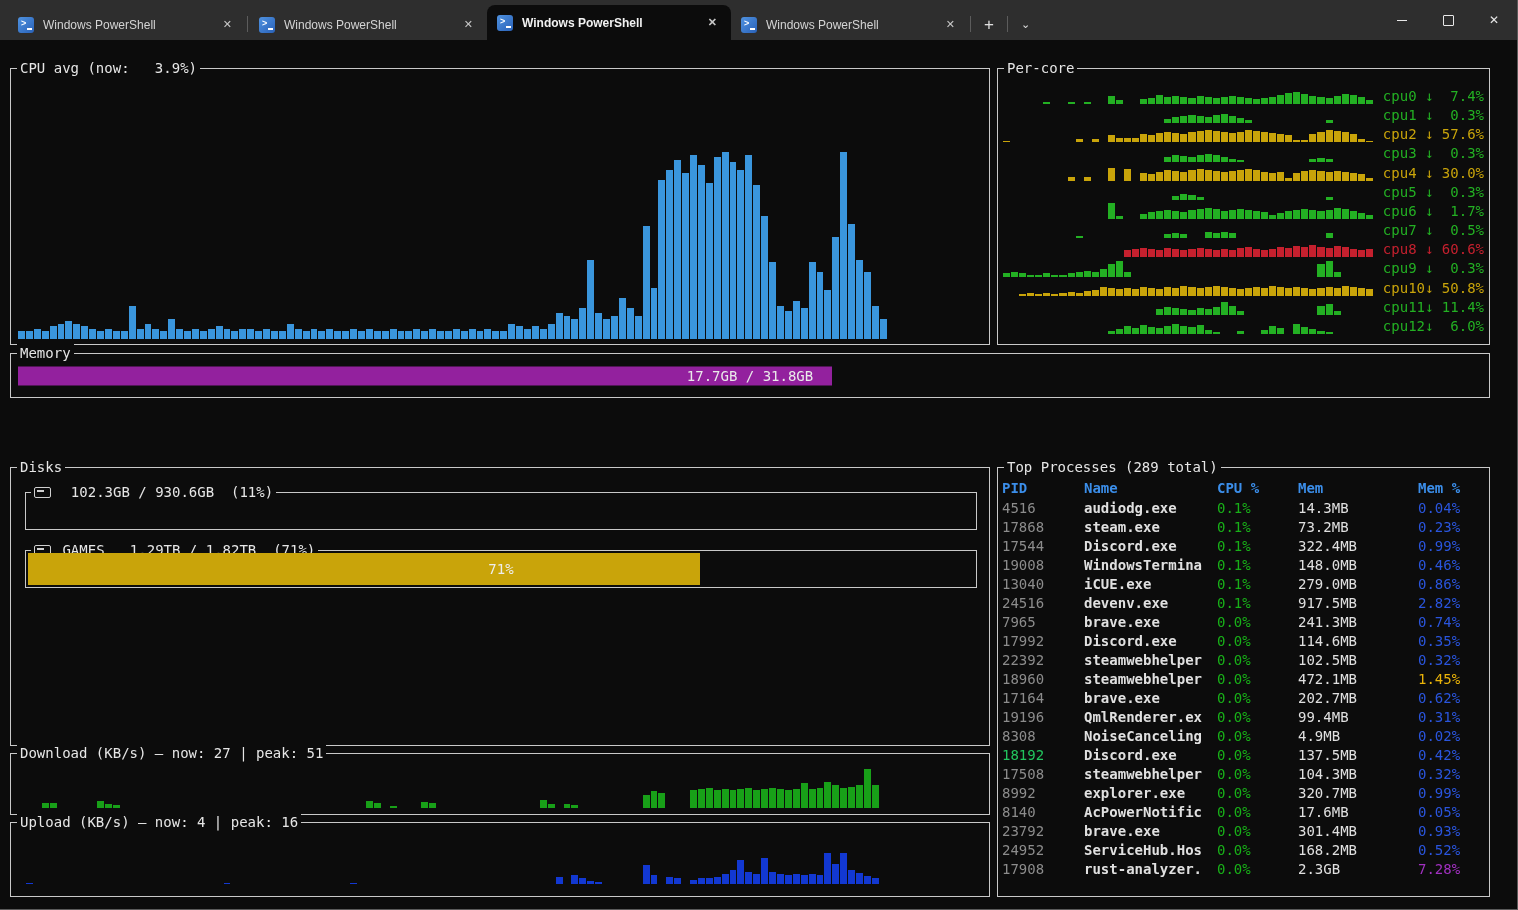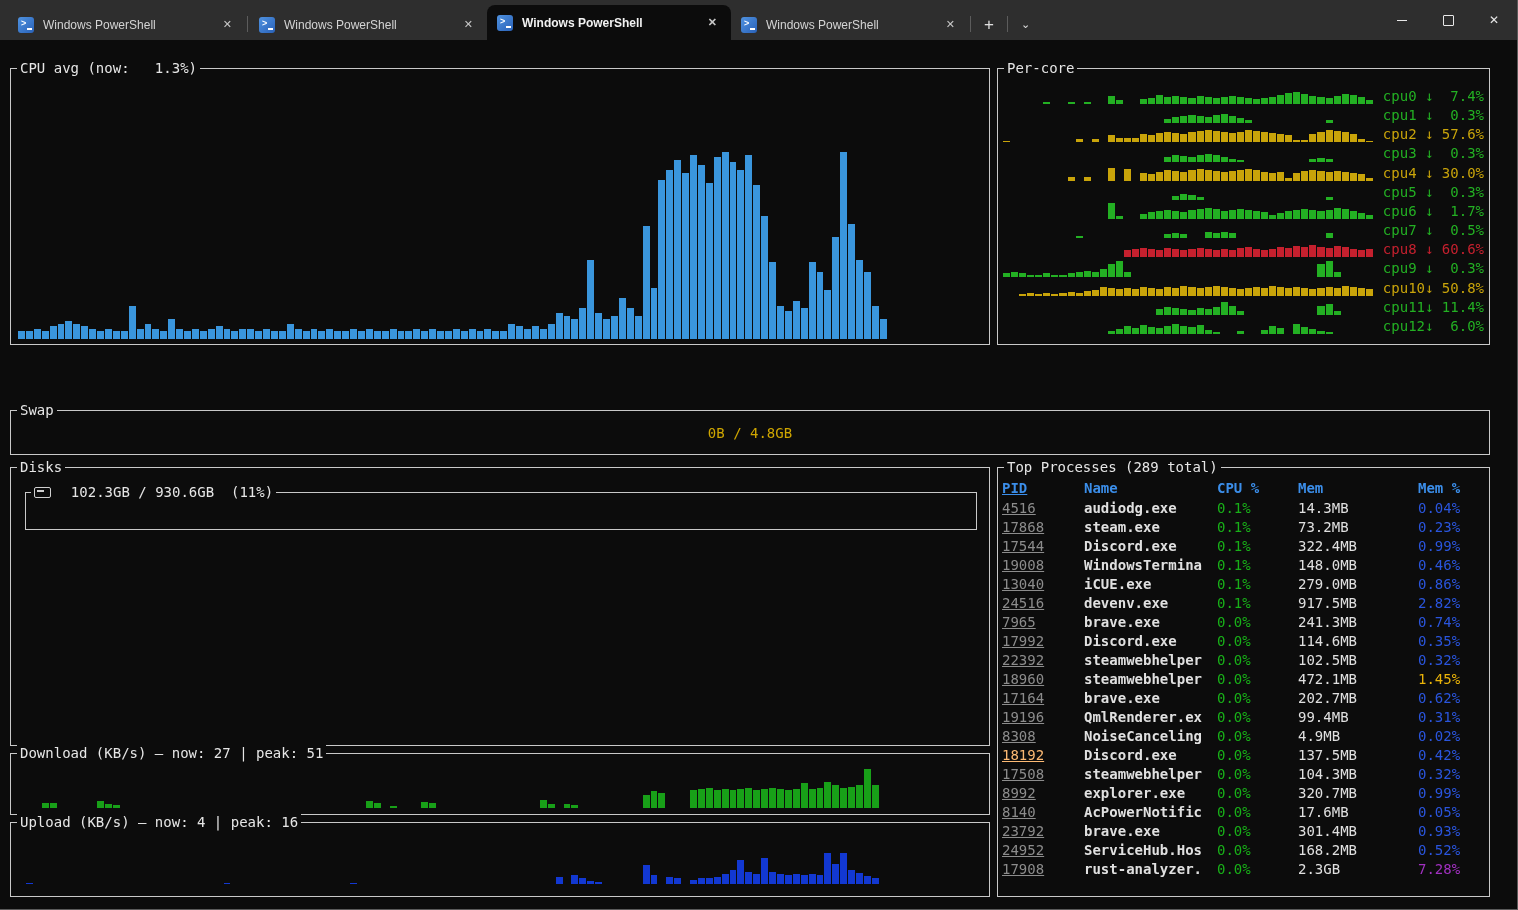--- a/index.html
+++ b/index.html
@@ -63,21 +63,21 @@
   .dtitle{position:absolute;top:-10px;left:5px;background:#0c0c0c;padding:0 3px;display:flex;
     align-items:center;white-space:pre;line-height:18px;color:#e6e6e6;}
   .disk-icon{display:inline-block;width:15px;height:9px;border:1px solid #d0d0d0;border-radius:2px;
     position:relative;margin-right:3px;}
   .disk-icon::before{content:"";position:absolute;left:2px;top:2px;width:7px;height:2px;background:#d0d0d0;}
   .dgauge{position:absolute;inset:2px;}
   
   #proc-head{position:absolute;top:12px;left:4px;right:4px;height:19px;display:flex;font-weight:700;}
   #proc-rows{position:absolute;top:31px;left:4px;right:4px;bottom:4px;overflow:hidden;}
   .prow{height:19px;display:flex;line-height:19px;}
-  .c-pid{width:82px;text-decoration:underline;} .c-name{width:133px;font-weight:700;overflow:hidden;white-space:nowrap;}
+  .c-pid{width:82px;} .c-name{width:133px;font-weight:700;overflow:hidden;white-space:nowrap;}
   .c-cpu{width:81px;} .c-mem{width:120px;} .c-memp{flex:1;}
 </style>
 </head>
 <body>
 
 <div class="window">
 
   <div class="tabbar">
     <div class="tab">
       <span class="ps-icon"></span>
@@ -111,21 +111,21 @@
     <div class="winctl">
         <span class="glyph-max"></span>
       </div>
     <div class="winctl glyph-close">✕</div>
   </div>
 
   <div class="term">
 
 
     <div class="panel" id="p-cpu">
-      <span class="ptitle">CPU avg (now:   1.3%)</span>
+      <span class="ptitle">CPU avg (now:   3.9%)</span>
       <div class="chart">
           <div class="bar" style="height: 3%; background: rgb(58, 150, 221);"></div>
           <div class="bar" style="height: 3%; background: rgb(58, 150, 221);"></div>
           <div class="bar" style="height: 4%; background: rgb(58, 150, 221);"></div>
           <div class="bar" style="height: 3%; background: rgb(58, 150, 221);"></div>
           <div class="bar" style="height: 5%; background: rgb(58, 150, 221);"></div>
           <div class="bar" style="height: 6%; background: rgb(58, 150, 221);"></div>
           <div class="bar" style="height: 7%; background: rgb(58, 150, 221);"></div>
           <div class="bar" style="height: 6%; background: rgb(58, 150, 221);"></div>
           <div class="bar" style="height: 5%; background: rgb(58, 150, 221);"></div>
@@ -907,33 +907,40 @@
               <div class="bar" style="height: 0%; background: rgb(35, 176, 35);"></div>
               <div class="bar" style="height: 0%; background: rgb(35, 176, 35);"></div>
               <div class="bar" style="height: 0%; background: rgb(35, 176, 35);"></div>
               <div class="bar" style="height: 0%; background: rgb(35, 176, 35);"></div>
             </div>
             <div class="clabel" style="color: rgb(35, 176, 35);">cpu12↓  6.0%</div>
           </div>
         </div>
     </div>
 
-
-    <div class="panel" id="p-swap">
-      <span class="ptitle">Swap</span>
+    <div class="panel" id="p-mem">
+      <span class="ptitle">Memory</span>
       <div class="gauge">
-        <div class="gfill" id="swap-fill" style="width: 0%;"></div>
-        <div class="glabel" id="swap-label" style="color: rgb(207, 166, 0);">0B / 4.8GB</div>
+        <div class="gfill" id="mem-fill" style="width: 55.6%; background: rgb(147, 33, 158);"></div>
+        <div class="glabel" id="mem-label" style="color: rgb(234, 234, 234);">17.7GB / 31.8GB</div>
       </div>
     </div>
+
 
     <div class="panel" id="p-disks">
       <span class="ptitle">Disks</span>
       <div class="diskbox" id="disk0">
         <span class="dtitle"><span class="disk-icon"></span><span>  102.3GB / 930.6GB  (11%)</span></span>
+      </div>
+      <div class="diskbox" id="disk1">
+        <span class="dtitle"><span class="disk-icon"></span><span> GAMES   1.29TB / 1.82TB  (71%)</span></span>
+        <div class="dgauge">
+          <div class="gfill" id="disk1-fill" style="width: 71%; background: rgb(201, 164, 10);"></div>
+          <div class="glabel" id="disk1-label" style="color: rgb(237, 237, 237);">71%</div>
+        </div>
       </div>
     </div>
 
     <div class="panel" id="p-proc">
       <span class="ptitle">Top Processes (289 total)</span>
       <div id="proc-head" style="color: rgb(59, 142, 234);">
         <span class="c-pid">PID</span>
         <span class="c-name">Name</span>
         <span class="c-cpu">CPU %</span>
         <span class="c-mem">Mem</span>
@@ -1025,21 +1032,21 @@
             <span class="c-memp" style="color: rgb(42, 85, 221);">0.31%</span>
           </div>
           <div class="prow">
             <span class="c-pid" style="color: rgb(140, 140, 140);">8308</span>
             <span class="c-name" style="color: rgb(224, 224, 224);">NoiseCanceling</span>
             <span class="c-cpu" style="color: rgb(24, 176, 24);">0.0%</span>
             <span class="c-mem" style="color: rgb(224, 224, 224);">4.9MB</span>
             <span class="c-memp" style="color: rgb(42, 85, 221);">0.02%</span>
           </div>
           <div class="prow">
-            <span class="c-pid" style="color: #fdba74;">18192</span>
+            <span class="c-pid" style="color: #22c55e;">18192</span>
             <span class="c-name" style="color: rgb(224, 224, 224);">Discord.exe</span>
             <span class="c-cpu" style="color: rgb(24, 176, 24);">0.0%</span>
             <span class="c-mem" style="color: rgb(224, 224, 224);">137.5MB</span>
             <span class="c-memp" style="color: rgb(42, 85, 221);">0.42%</span>
           </div>
           <div class="prow">
             <span class="c-pid" style="color: rgb(140, 140, 140);">17508</span>
             <span class="c-name" style="color: rgb(224, 224, 224);">steamwebhelper</span>
             <span class="c-cpu" style="color: rgb(24, 176, 24);">0.0%</span>
             <span class="c-mem" style="color: rgb(224, 224, 224);">104.3MB</span>

